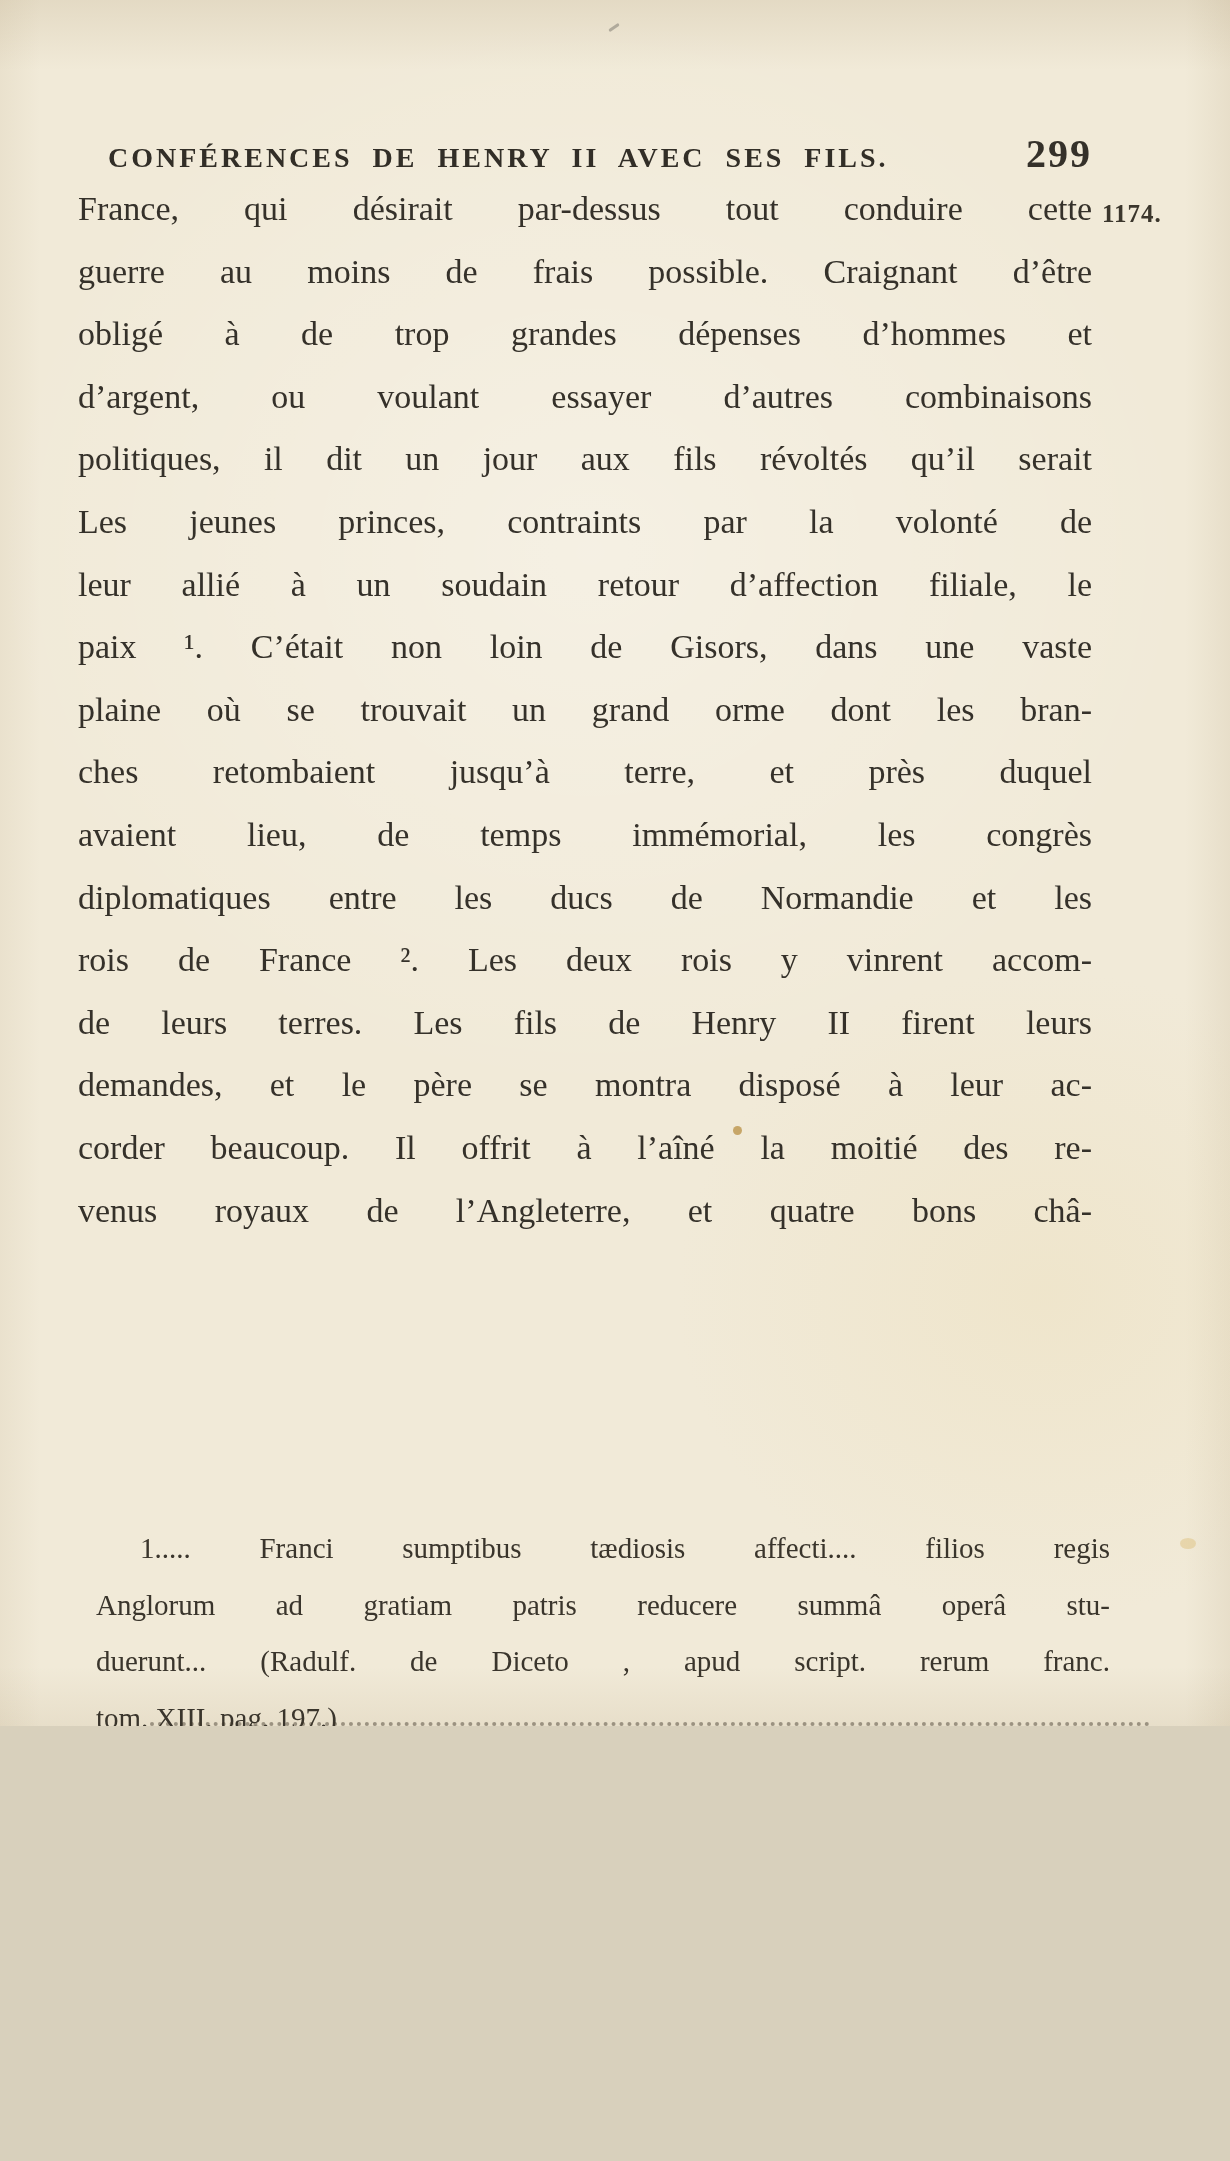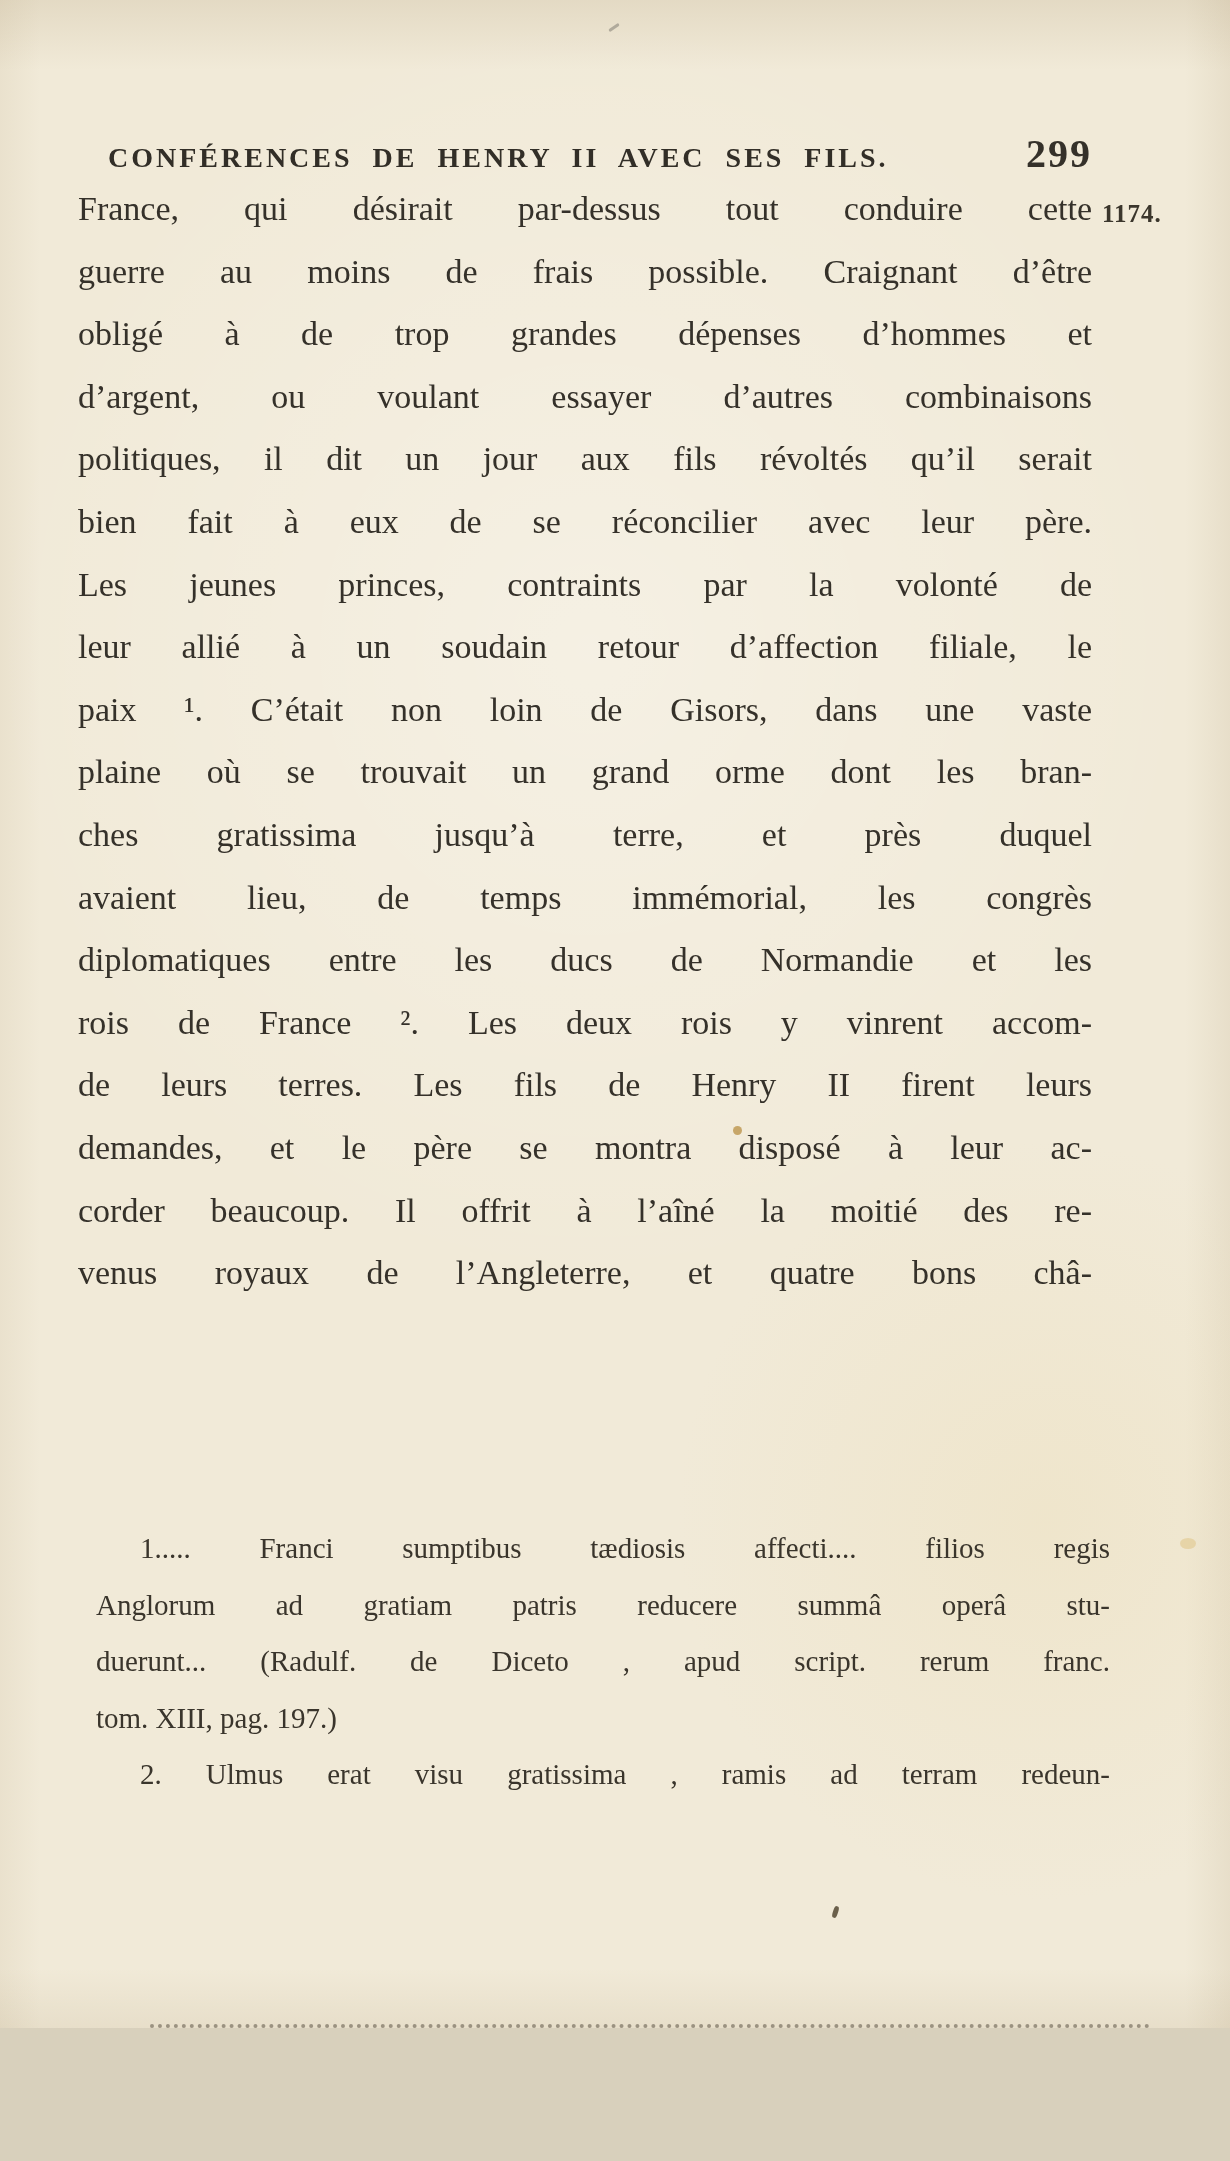--- a/index.html
+++ b/index.html
@@ -1,18 +1,18 @@
 <!DOCTYPE html>
 <html><head>
 <meta charset="utf-8">
 <style>
   html,body{margin:0;padding:0;background:#d8d0bc;}
   .page{
     position:relative;
-    width:1230px;height:2028px;
+    width:1230px;height:1726px;
     margin:0;
     overflow:hidden;
     background-color:#f1ead8;
     background-image:
       radial-gradient(70% 45% at 48% 32%, rgba(255,255,255,0.30), rgba(255,255,255,0) 70%),
       radial-gradient(40% 25% at 85% 75%, rgba(235,220,180,0.35), rgba(235,220,180,0) 75%),
       linear-gradient(180deg, rgba(146,120,74,0.14) 0px, rgba(146,120,74,0.00) 70px),
       linear-gradient(0deg,   rgba(146,120,74,0.10) 0px, rgba(146,120,74,0.00) 60px),
       linear-gradient(90deg,  rgba(146,120,74,0.08) 0px, rgba(146,120,74,0.00) 40px),
       linear-gradient(270deg, rgba(146,120,74,0.10) 0px, rgba(146,120,74,0.00) 45px);
@@ -83,26 +83,25 @@
   </div>
 
   <div class="margin-year">1174.</div>
 
   <div class="body-text">
     <div class="bline">France, qui désirait par-dessus tout conduire cette</div>
     <div class="bline">guerre au moins de frais possible. Craignant d’être</div>
     <div class="bline">obligé à de trop grandes dépenses d’hommes et</div>
     <div class="bline">d’argent, ou voulant essayer d’autres combinaisons</div>
     <div class="bline">politiques, il dit un jour aux fils révoltés qu’il serait</div>
-    <div class="bline">bien fait à eux de se réconcilier avec leur père.</div>
     <div class="bline">Les jeunes princes, contraints par la volonté de</div>
     <div class="bline">leur allié à un soudain retour d’affection filiale, le</div>
     <div class="bline">paix ¹. C’était non loin de Gisors, dans une vaste</div>
     <div class="bline">plaine où se trouvait un grand orme dont les bran-</div>
-    <div class="bline">ches gratissima jusqu’à terre, et près duquel</div>
+    <div class="bline">ches retombaient jusqu’à terre, et près duquel</div>
     <div class="bline">avaient lieu, de temps immémorial, les congrès</div>
     <div class="bline">diplomatiques entre les ducs de Normandie et les</div>
     <div class="bline">rois de France ². Les deux rois y vinrent accom-</div>
     <div class="bline">de leurs terres. Les fils de Henry II firent leurs</div>
     <div class="bline">demandes, et le père se montra disposé à leur ac-</div>
     <div class="bline">corder beaucoup. Il offrit à l’aîné la moitié des re-</div>
     <div class="bline">venus royaux de l’Angleterre, et quatre bons châ-</div>
   </div>
 
   <div class="footnotes">

